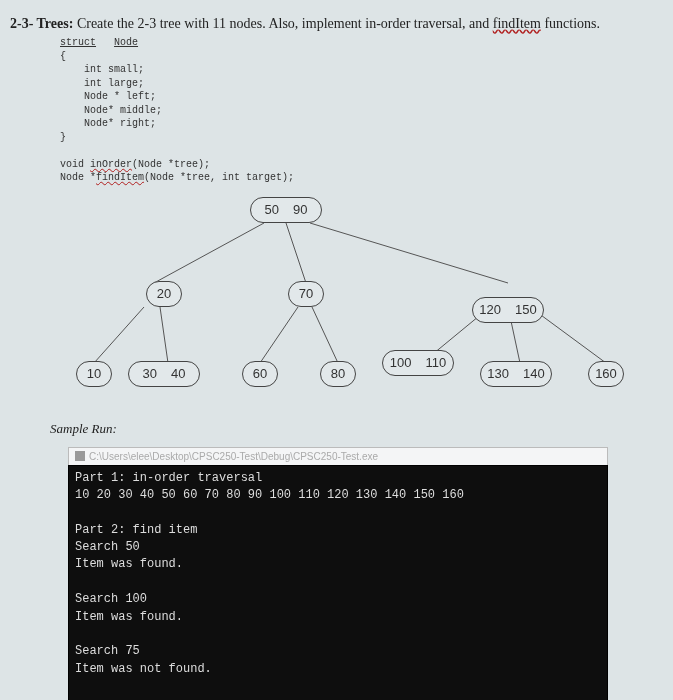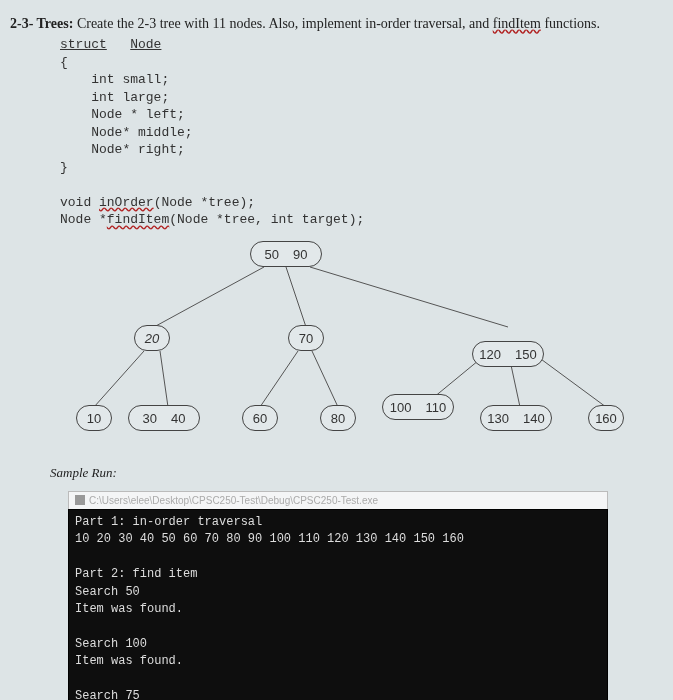--- a/index.html
+++ b/index.html
@@ -19,21 +19,21 @@
   .problem-title .bold {
     font-weight: bold;
   }
   .underline-red {
     text-decoration: underline;
     text-decoration-style: wavy;
     text-decoration-color: #b02020;
   }
   .code-block {
     font-family: 'Courier New', monospace;
-    font-size: 13px;
+    font-size: 10px;
     white-space: pre;
     margin-left: 50px;
     line-height: 1.35;
     margin-top: 4px;
     margin-bottom: 10px;
     color: #333;
   }
   .code-block .uline {
     text-decoration: underline;
   }
@@ -139,21 +139,21 @@
       <line x1="498" y1="112" x2="510" y2="168"></line>
       <line x1="520" y1="112" x2="596" y2="168"></line>
     </g>
   </svg>
 
   <div class="node double" style="left:240px; top:2px;">
     <span>50</span>
     <span>90</span>
   </div>
 
-  <div class="node single" style="left:124px; top:86px;font-style:italic;">
+  <div class="node single" style="left:136px; top:86px;">
       <span>20</span>
     </div>
   <div class="node single" style="left:278px; top:86px;">
       <span>70</span>
     </div>
   <div class="node double" style="left:462px; top:86px;margin-top:16px;">
     <span>120</span>
     <span>150</span>
   </div>
 

